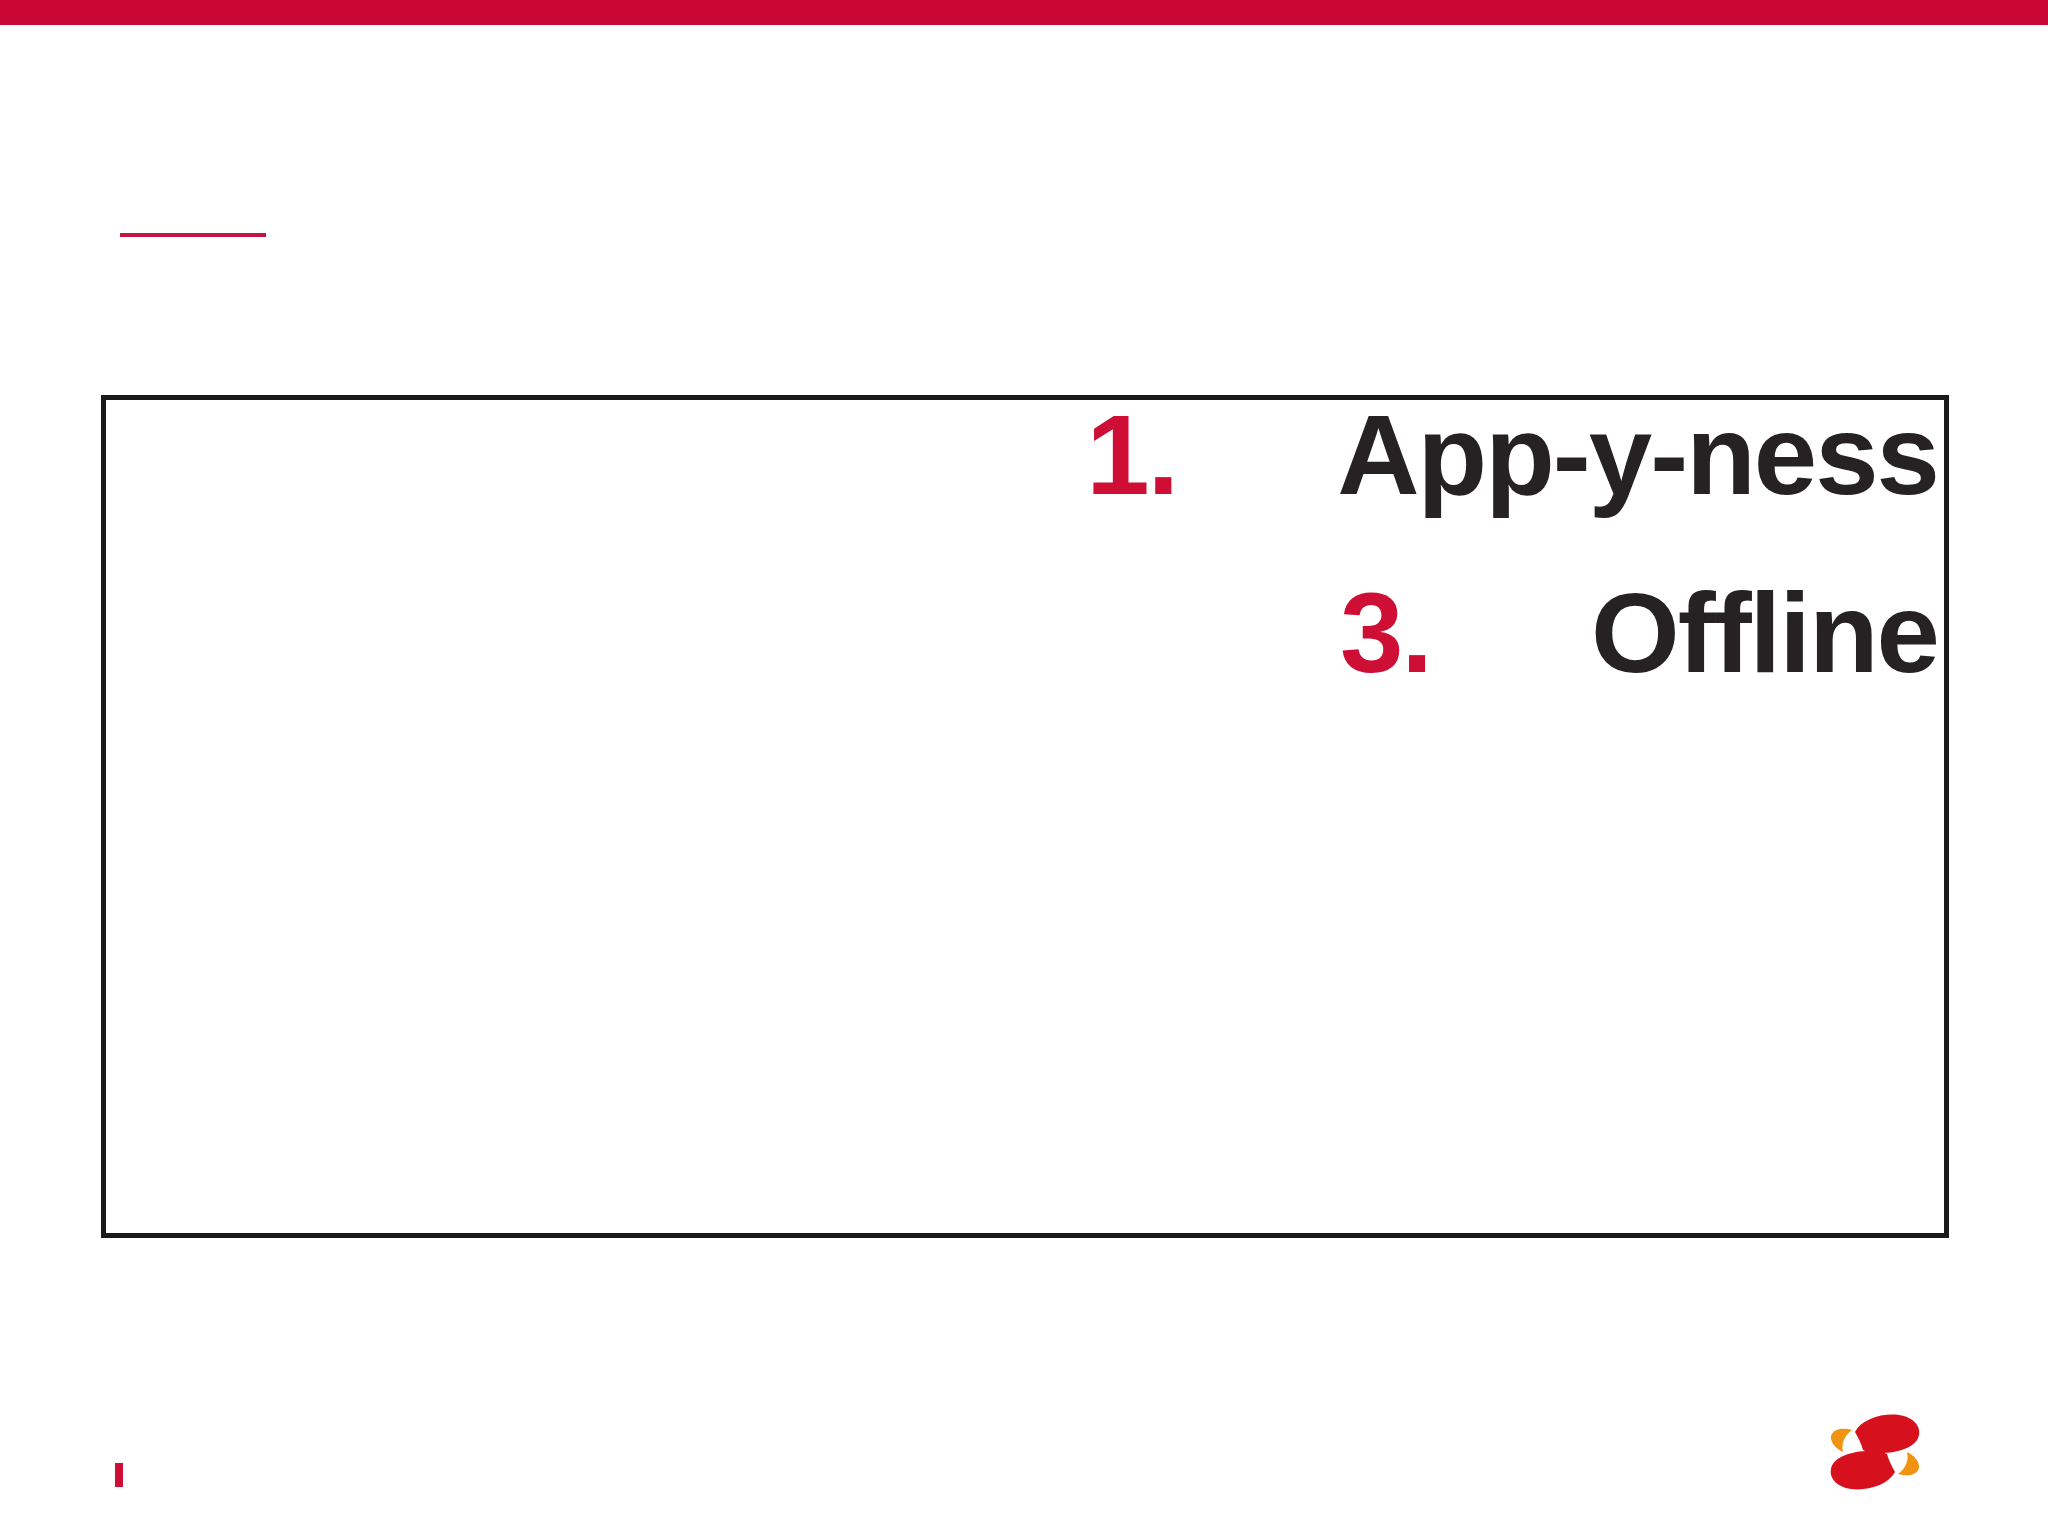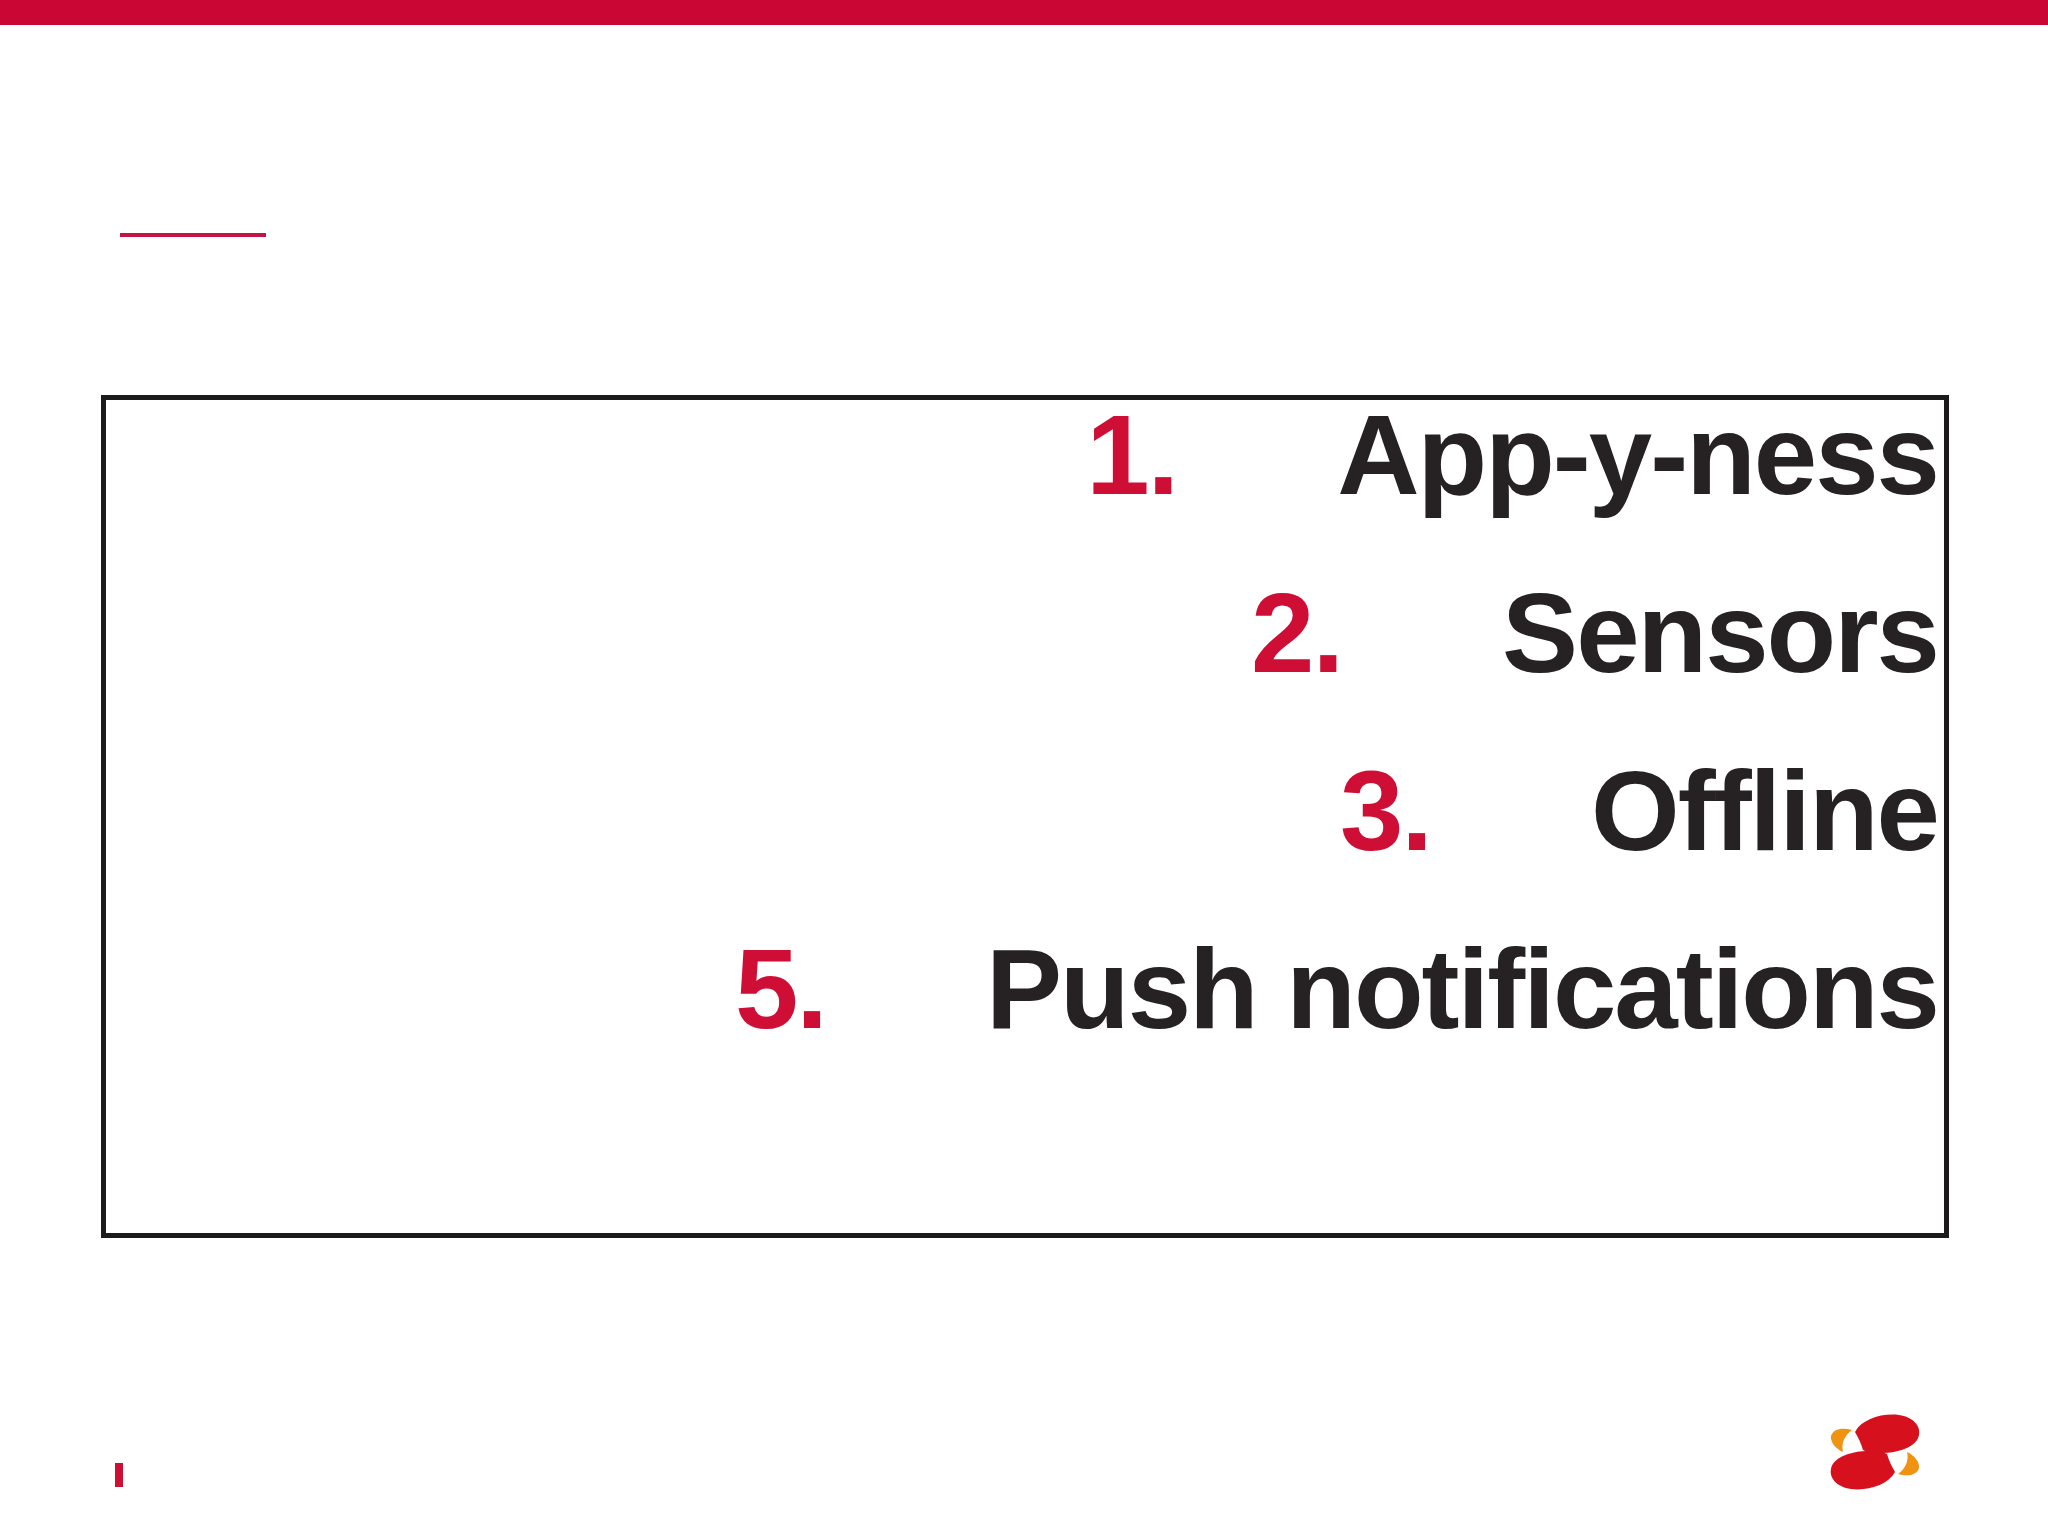--- a/index.html
+++ b/index.html
@@ -79,32 +79,26 @@
 
   <div class="title-underline"></div>
 
   <div class="content-box"></div>
 
   <ol class="numbered-list">
   <li class="row">
     <span class="num">1.</span><span class="label">App-y-ness</span>
   </li>
 
-  <li class="row">
-    <span class="num">2.</span><span class="label">Sensors</span>
-  </li>
 
   <li class="row">
     <span class="num">3.</span><span class="label">Offline</span>
   </li>
 
 
-  <li class="row">
-    <span class="num">5.</span><span class="label">Push notifications</span>
-  </li>
 </ol>
 
   <div class="footer-marker"></div>
 
   <svg class="logo" viewBox="0 0 106 92" xmlns="http://www.w3.org/2000/svg" aria-hidden="true">
     <g>
       <path class="orange-part" d="M 30 24 C 20 21 11 23 9 30 C 8 36 14 43 21 46 C 19 38 22 30 30 24 Z"></path>
       <path class="red-part" d="M 33 26 C 40 13 60 7 77 9 C 91 11 99 20 97 29 C 95 40 80 46 62 47 C 54 48 46 47 41 44 C 39 37 36 31 33 26 Z"></path>
     </g>
     <g transform="rotate(180 53 46)">

